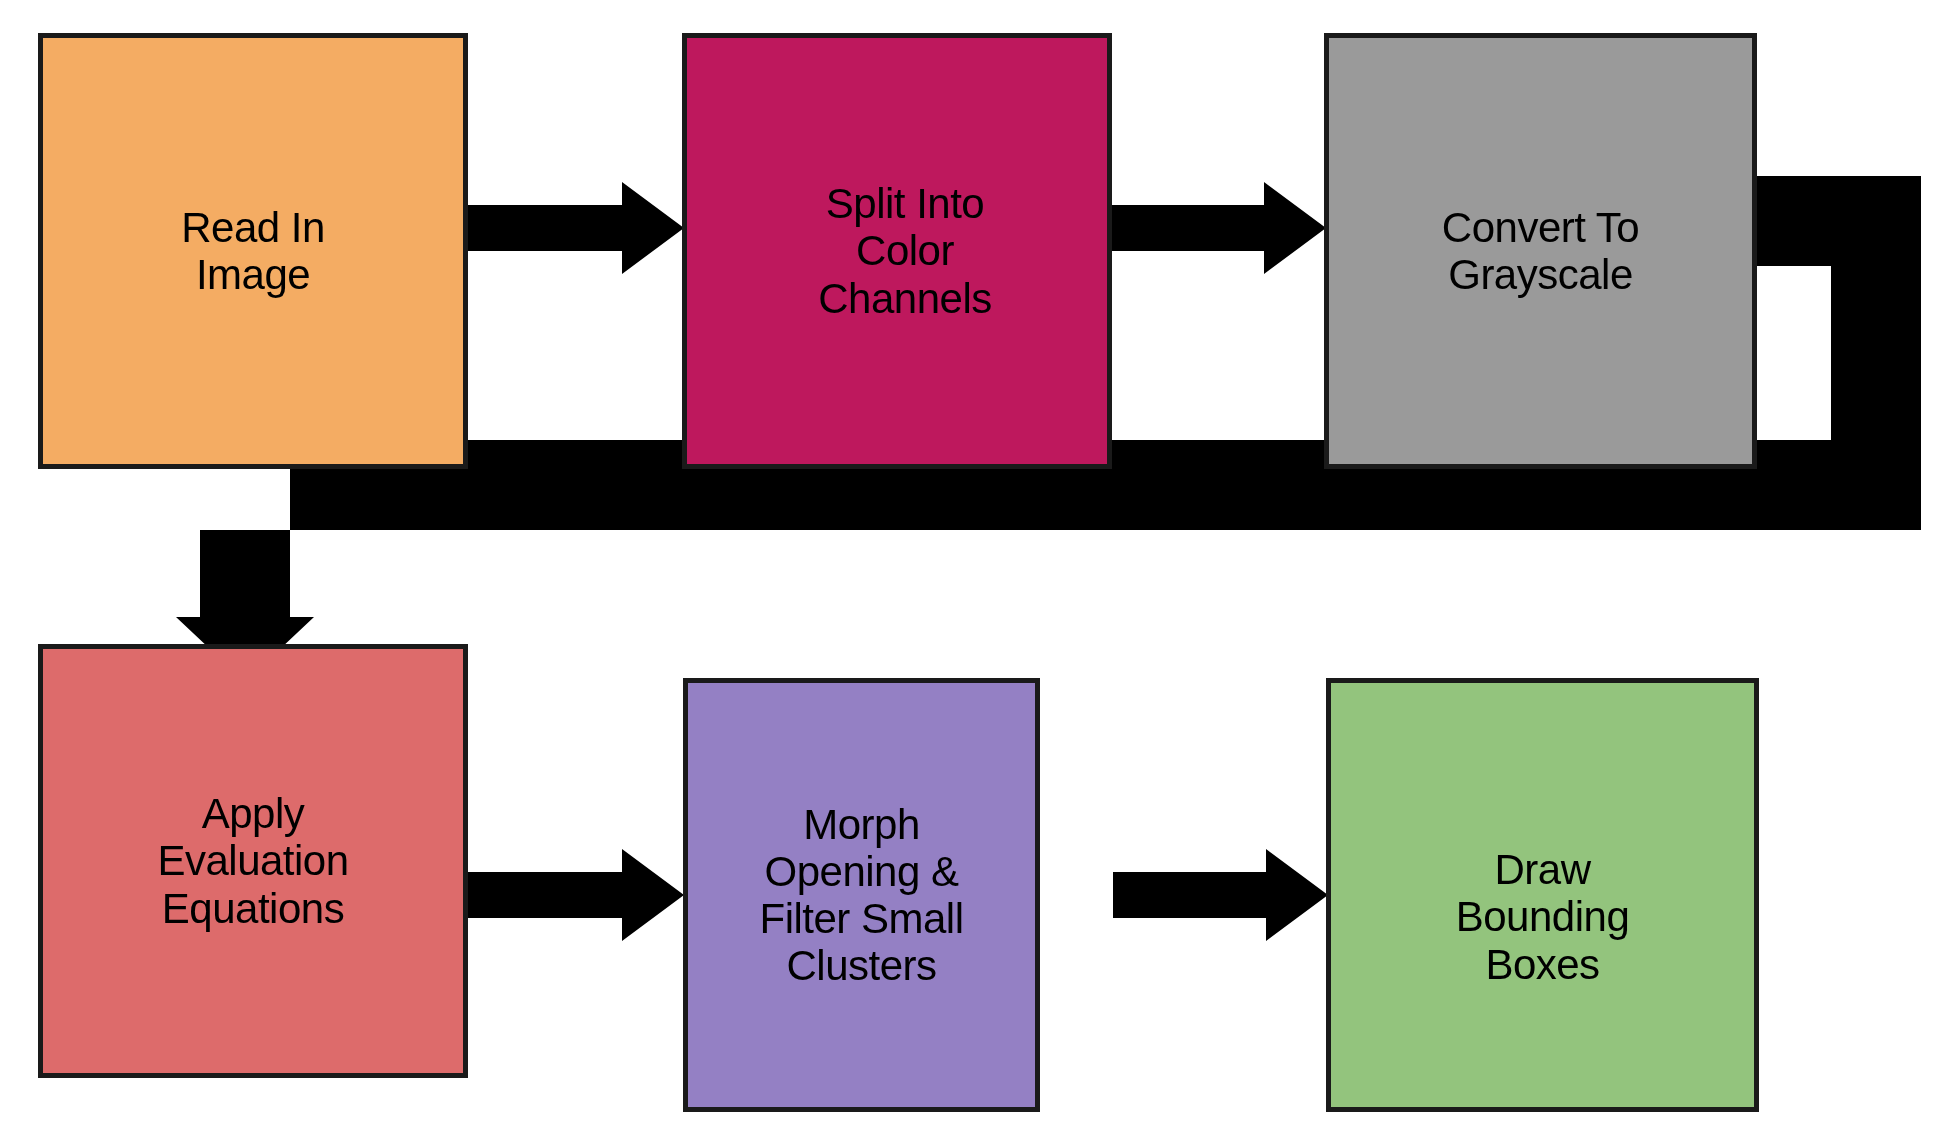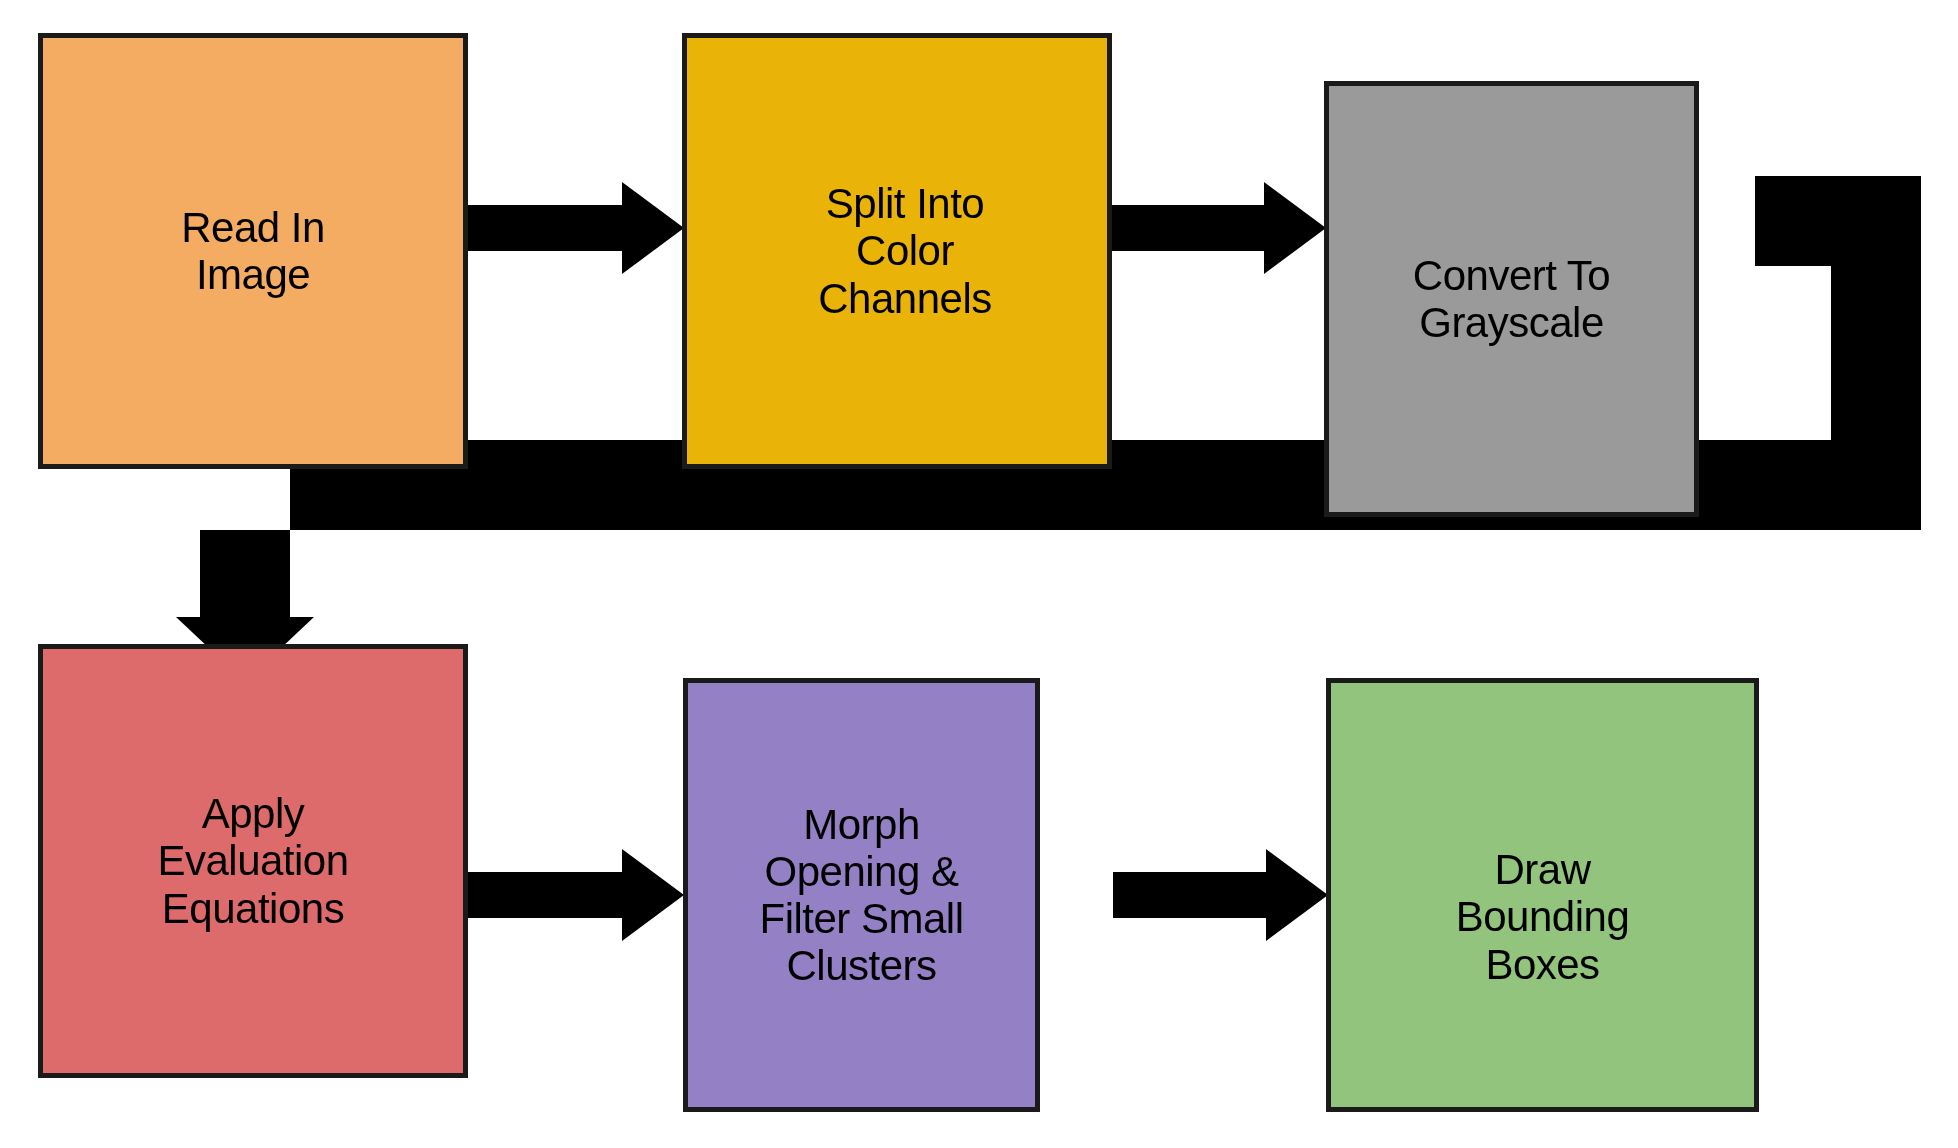--- a/index.html
+++ b/index.html
@@ -41,21 +41,21 @@
     line-height: 1.12;
     color: #000000;
     font-weight: 400;
     letter-spacing: -0.5px;
     padding: 0 6px;
     white-space: pre-line;
   }
   
   #node-read-in-image      { left: 38px;   top: 33px;  width: 430px; height: 436px; }
   #node-split-channels     { left: 682px;  top: 33px;  width: 430px; height: 436px; }
-  #node-convert-grayscale  { left: 1324px; top: 33px;  width: 375px; height: 436px; margin-top: 48px; }
+  #node-convert-grayscale  { left: 1324px; top: 33px;  width: 433px; height: 436px; }
   #node-apply-equations    { left: 38px;   top: 644px; width: 430px; height: 434px; }
   #node-morph-opening      { left: 683px;  top: 678px; width: 357px; height: 434px; }
   #node-draw-boxes         { left: 1326px; top: 678px; width: 433px; height: 434px; }
 </style>
 </head>
 <body>
 
 <div id="canvas" style="background-color: rgb(255, 255, 255);">
 
   <svg id="flow-svg" viewBox="0 0 1958 1148" xmlns="http://www.w3.org/2000/svg">
@@ -92,21 +92,21 @@
     <g>
       <path d="M 1113 872 L 1266 872 L 1266 849 L 1328 895 L 1266 941 L 1266 918 L 1113 918 Z" fill="#000000"></path>
     </g>
   </svg>
 
   <div class="node" id="node-read-in-image" style="background-color: rgb(244, 172, 99); border-color: rgb(26, 26, 26);">
     <span class="node-label" style="color: rgb(0, 0, 0);">Read In
 Image</span>
   </div>
 
-  <div class="node" id="node-split-channels" style="background-color: #eab308; border-color: rgb(26, 26, 26); padding-left: 16px;">
+  <div class="node" id="node-split-channels" style="background-color: #be185d; border-color: rgb(26, 26, 26); padding-left: 16px;">
     <span class="node-label" style="color: rgb(0, 0, 0);">Split Into
 Color
 Channels</span>
   </div>
 
   <div class="node" id="node-convert-grayscale" style="background-color: rgb(154, 154, 154); border-color: rgb(26, 26, 26);">
     <span class="node-label" style="color: rgb(0, 0, 0);">Convert To
 Grayscale</span>
   </div>
 

